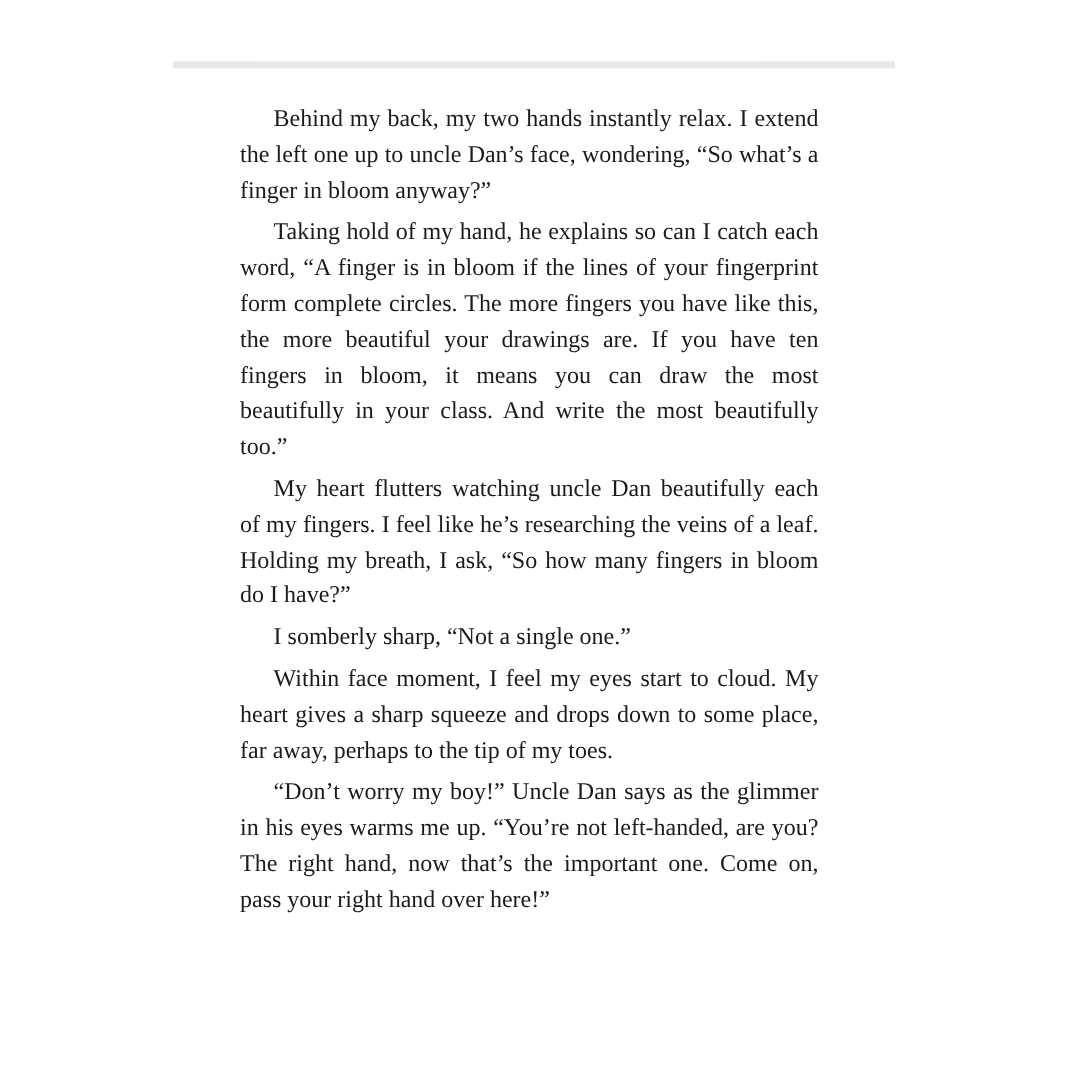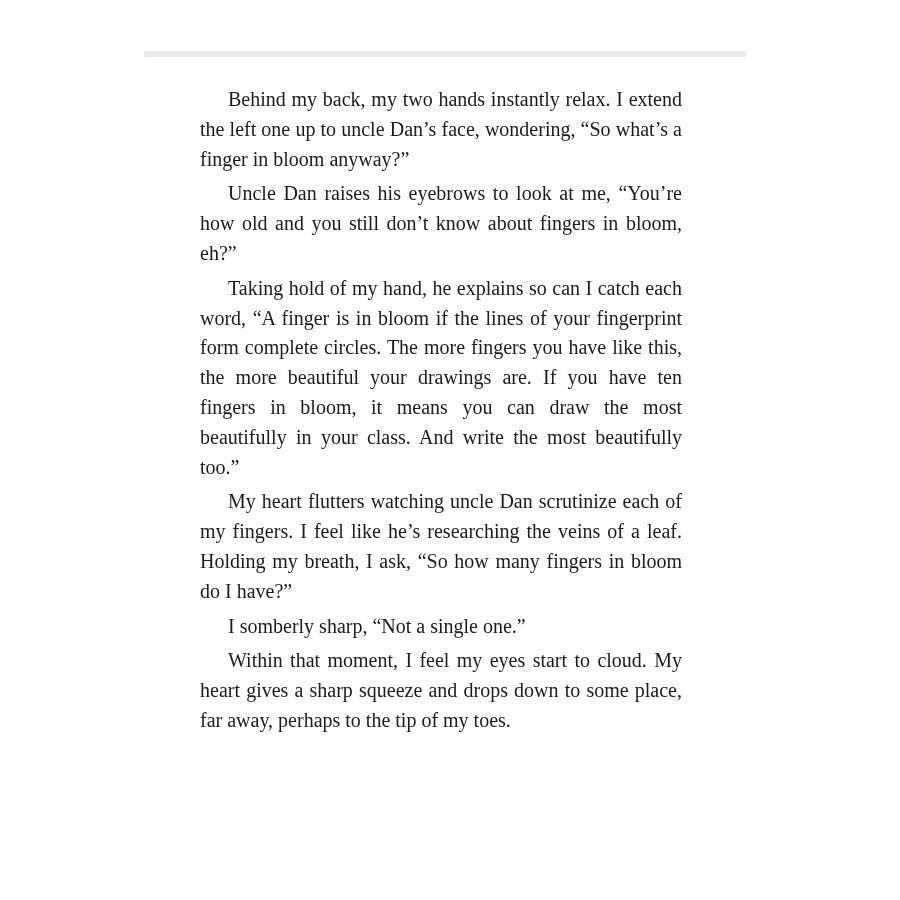--- a/index.html
+++ b/index.html
@@ -54,20 +54,20 @@
     margin-top: 5px;
   }
 </style>
 </head>
 <body>
 
 <div class="page">
   <div class="scan-edge scan-edge-top" style="background: rgb(232, 232, 232);"></div>
   <div class="text-block" id="text-block" style="color: rgb(27, 27, 27);">
       <p>Behind my back, my two hands instantly relax. I extend the left one up to uncle Dan’s face, wondering, “So what’s a finger in bloom anyway?”</p>
-      <p>Uncle Dan raises his eyebrows to look at me, “You’re how old and you still don’t know about fingers in bloom, eh?”</p>
       <p>Taking hold of my hand, he explains so can I catch each word, “A finger is in bloom if the lines of your fingerprint form complete circles. The more fingers you have like this, the more beautiful your drawings are. If you have ten fingers in bloom, it means you can draw the most beautifully in your class. And write the most beautifully too.”</p>
-      <p>My heart flutters watching uncle Dan scrutinize each of my fingers. I feel like he’s researching the veins of a leaf. Holding my breath, I ask, “So how many fingers in bloom do I have?”</p>
+      <p>My heart flutters watching uncle Dan beautifully each of my fingers. I feel like he’s researching the veins of a leaf. Holding my breath, I ask, “So how many fingers in bloom do I have?”</p>
       <p>I somberly sharp, “Not a single one.”</p>
-      <p>Within that moment, I feel my eyes start to cloud. My heart gives a sharp squeeze and drops down to some place, far away, perhaps to the tip of my toes.</p>
+      <p>Within face moment, I feel my eyes start to cloud. My heart gives a sharp squeeze and drops down to some place, far away, perhaps to the tip of my toes.</p>
+      <p>“Don’t worry my boy!” Uncle Dan says as the glimmer in his eyes warms me up. “You’re not left-handed, are you? The right hand, now that’s the important one. Come on, pass your right hand over here!”</p>
     </div>
   <div class="scan-edge scan-edge-bottom" style="background: rgb(227, 227, 227);"></div>
 </div>
 
 </body></html>

